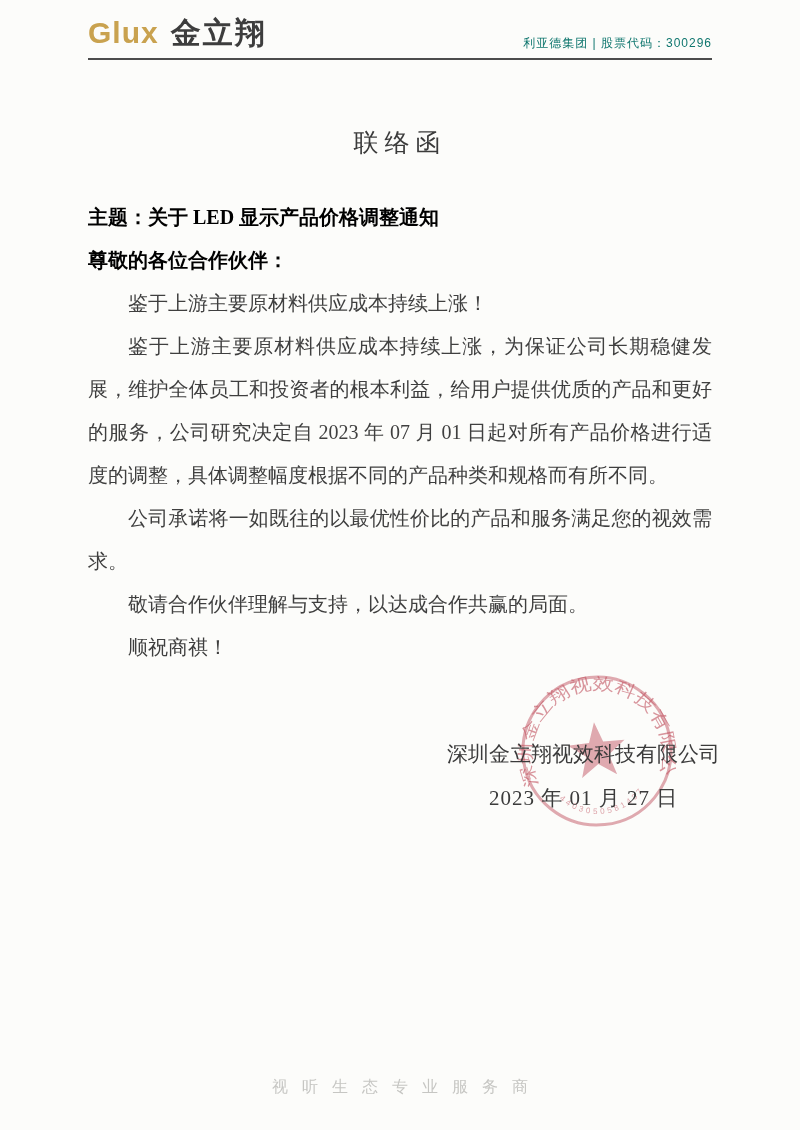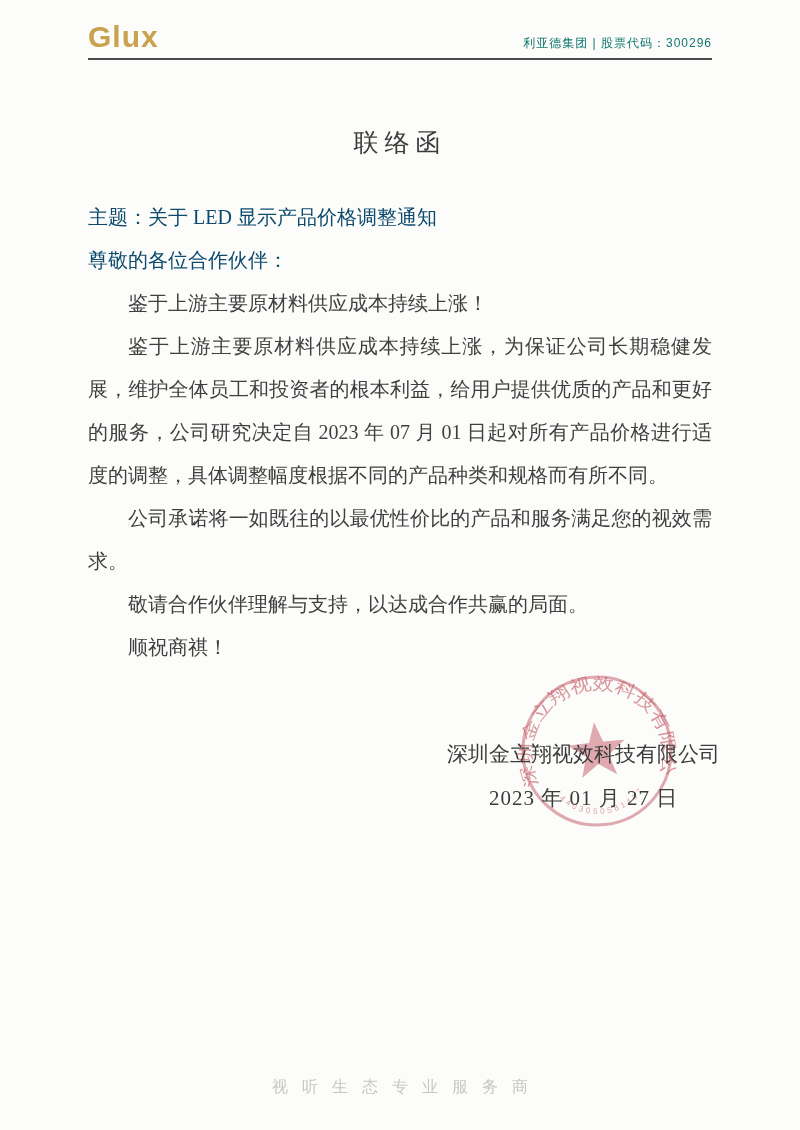--- a/index.html
+++ b/index.html
@@ -61,22 +61,22 @@
   .body-block {
     position: absolute;
     top: 196px;
     left: 88px;
     width: 624px;
     font-size: 20px;
     line-height: 43px;
     text-align: justify;
   }
   .subject, .salutation {
-    font-weight: 400;
-    color: #0c4a6e;
+    font-weight: 700;
+    color: #000000;
   }
   .para { text-indent: 2em; }
   
   .signature {
     position: absolute;
     top: 740px;
     right: 80px;
     display: flex;
     flex-direction: column;
     align-items: center;
@@ -110,20 +110,21 @@
   }
 </style>
 </head>
 <body>
 
 <div class="page">
 
   <div class="header">
     <div class="logo">
       <span class="logo-en">Glux</span>
+      <span class="logo-cn">金立翔</span>
     </div>
     <div class="group-line">利亚德集团 | 股票代码：300296</div>
   </div>
 
   <div class="doc-title">联络函</div>
 
   <div class="body-block">
     <p class="subject">主题：关于 LED 显示产品价格调整通知</p>
     <p class="salutation">尊敬的各位合作伙伴：</p>
     <p class="para">鉴于上游主要原材料供应成本持续上涨！</p>

